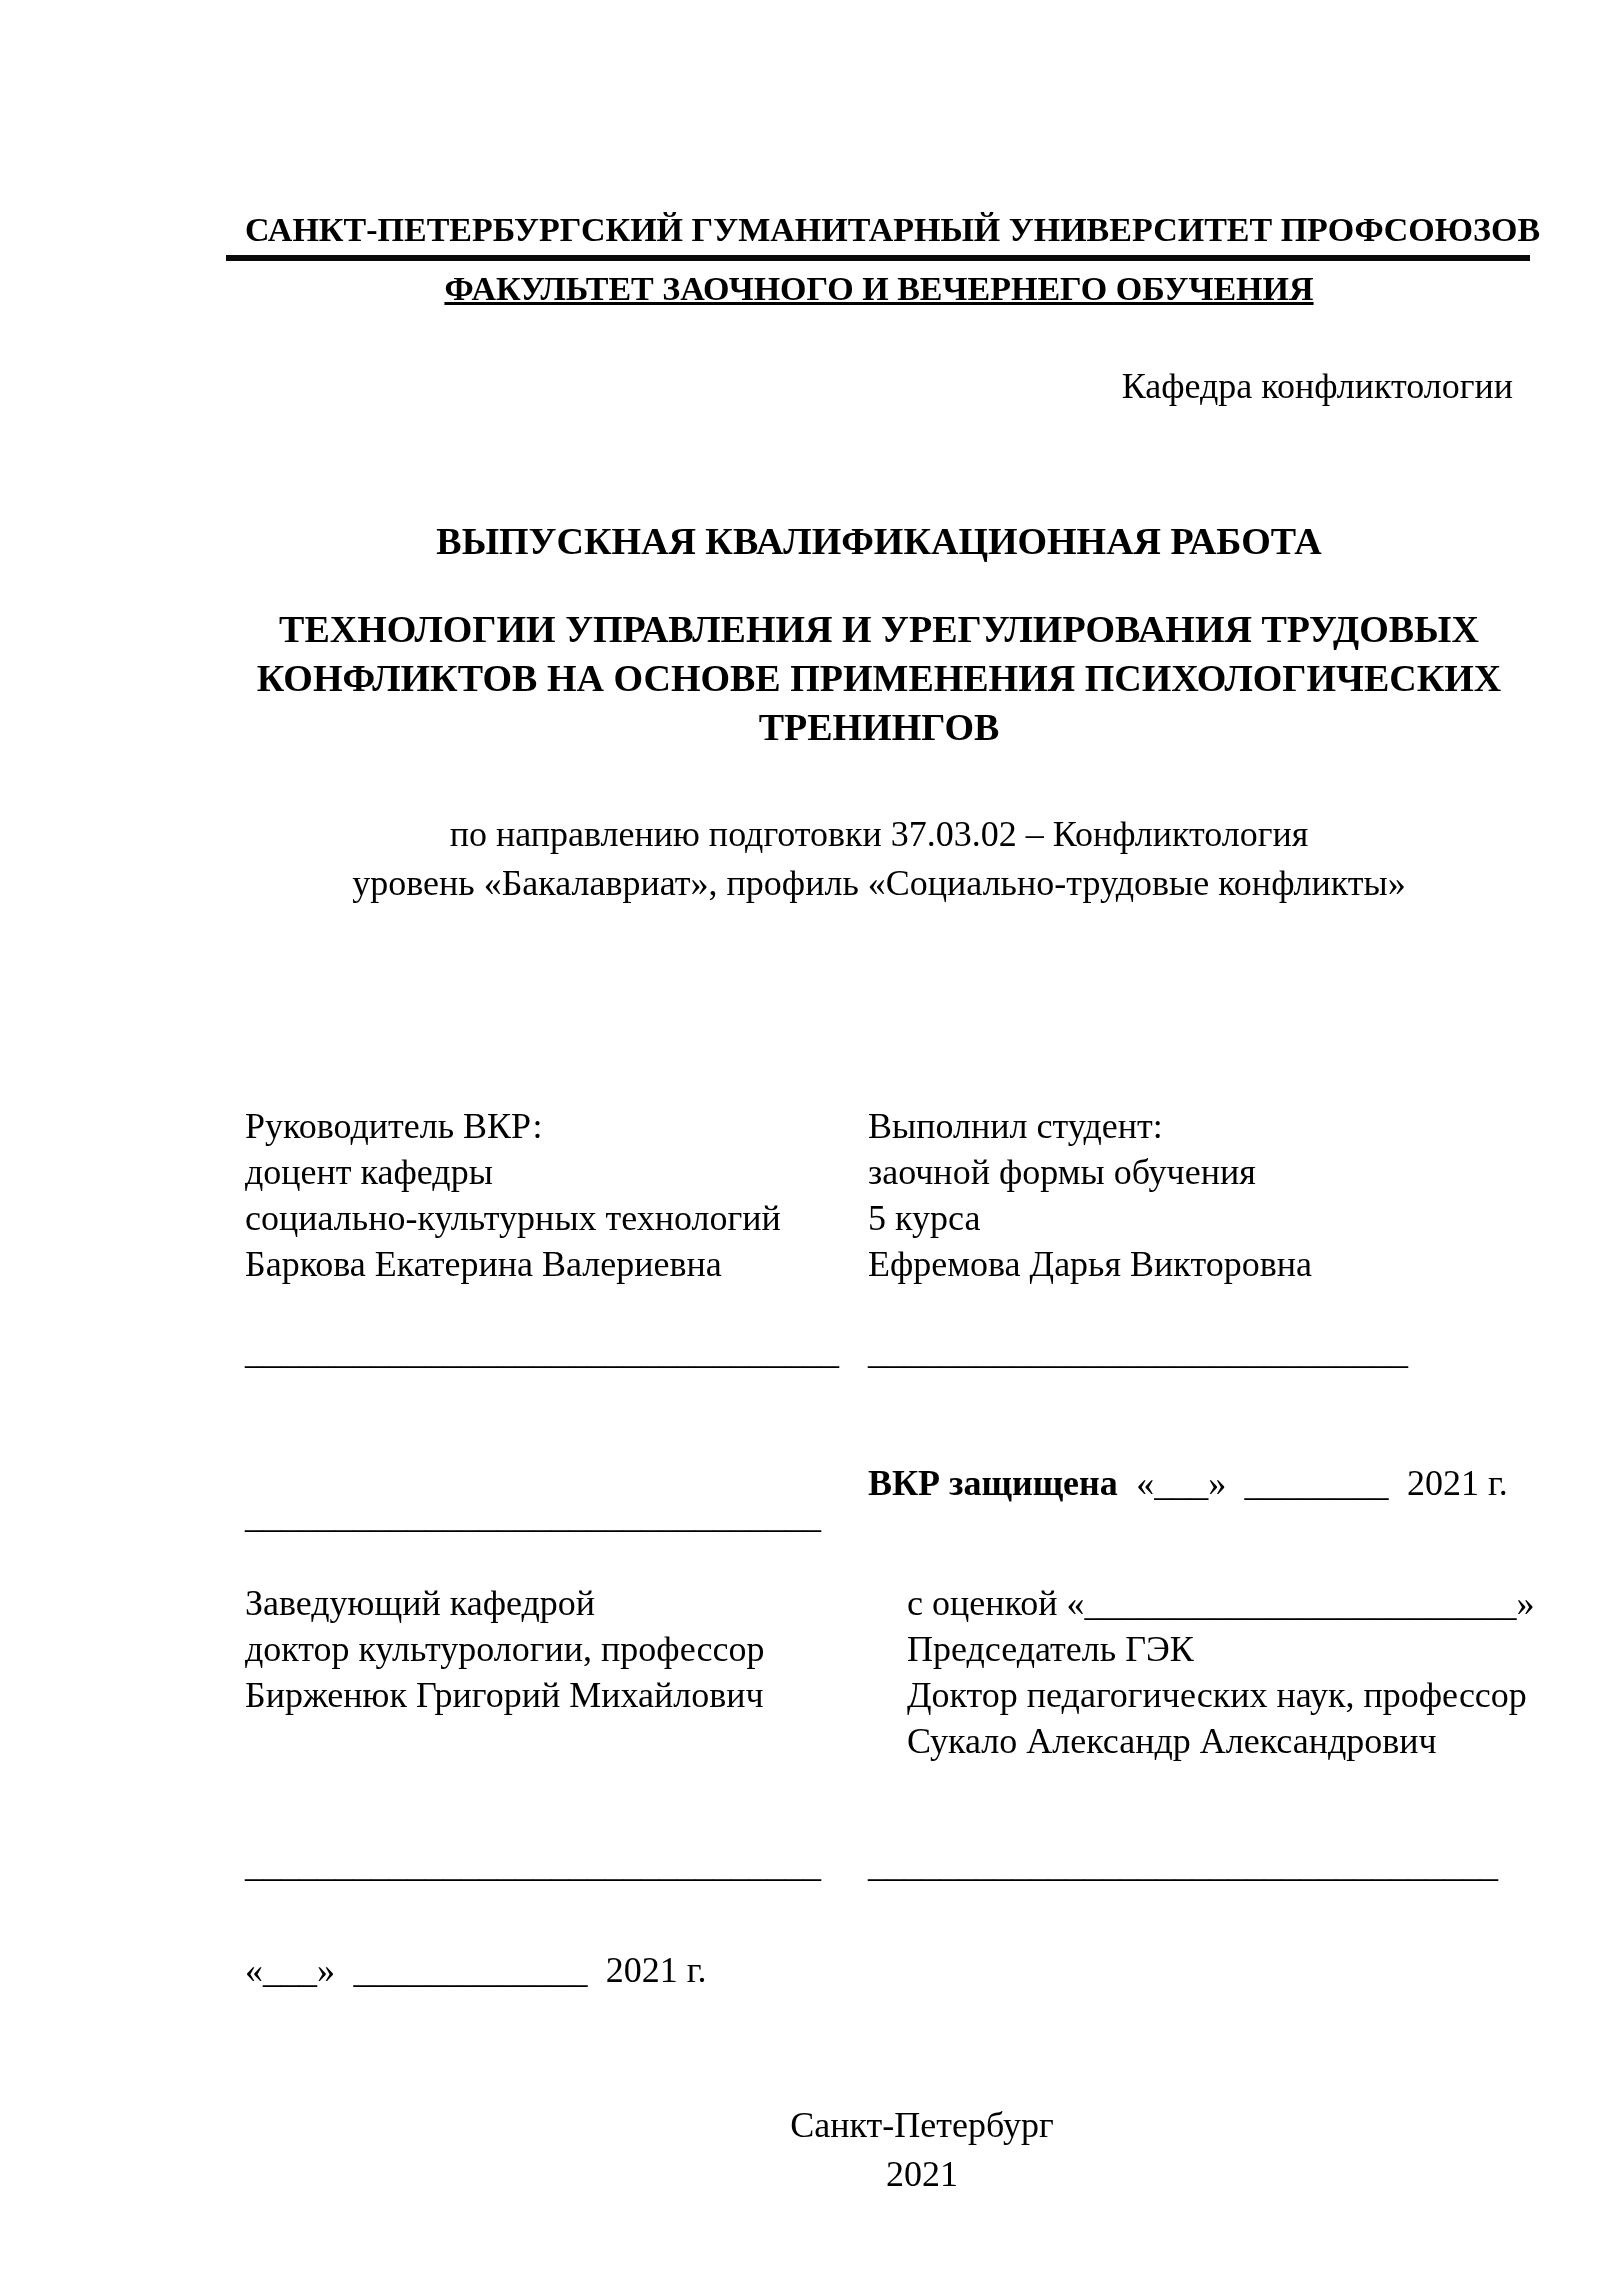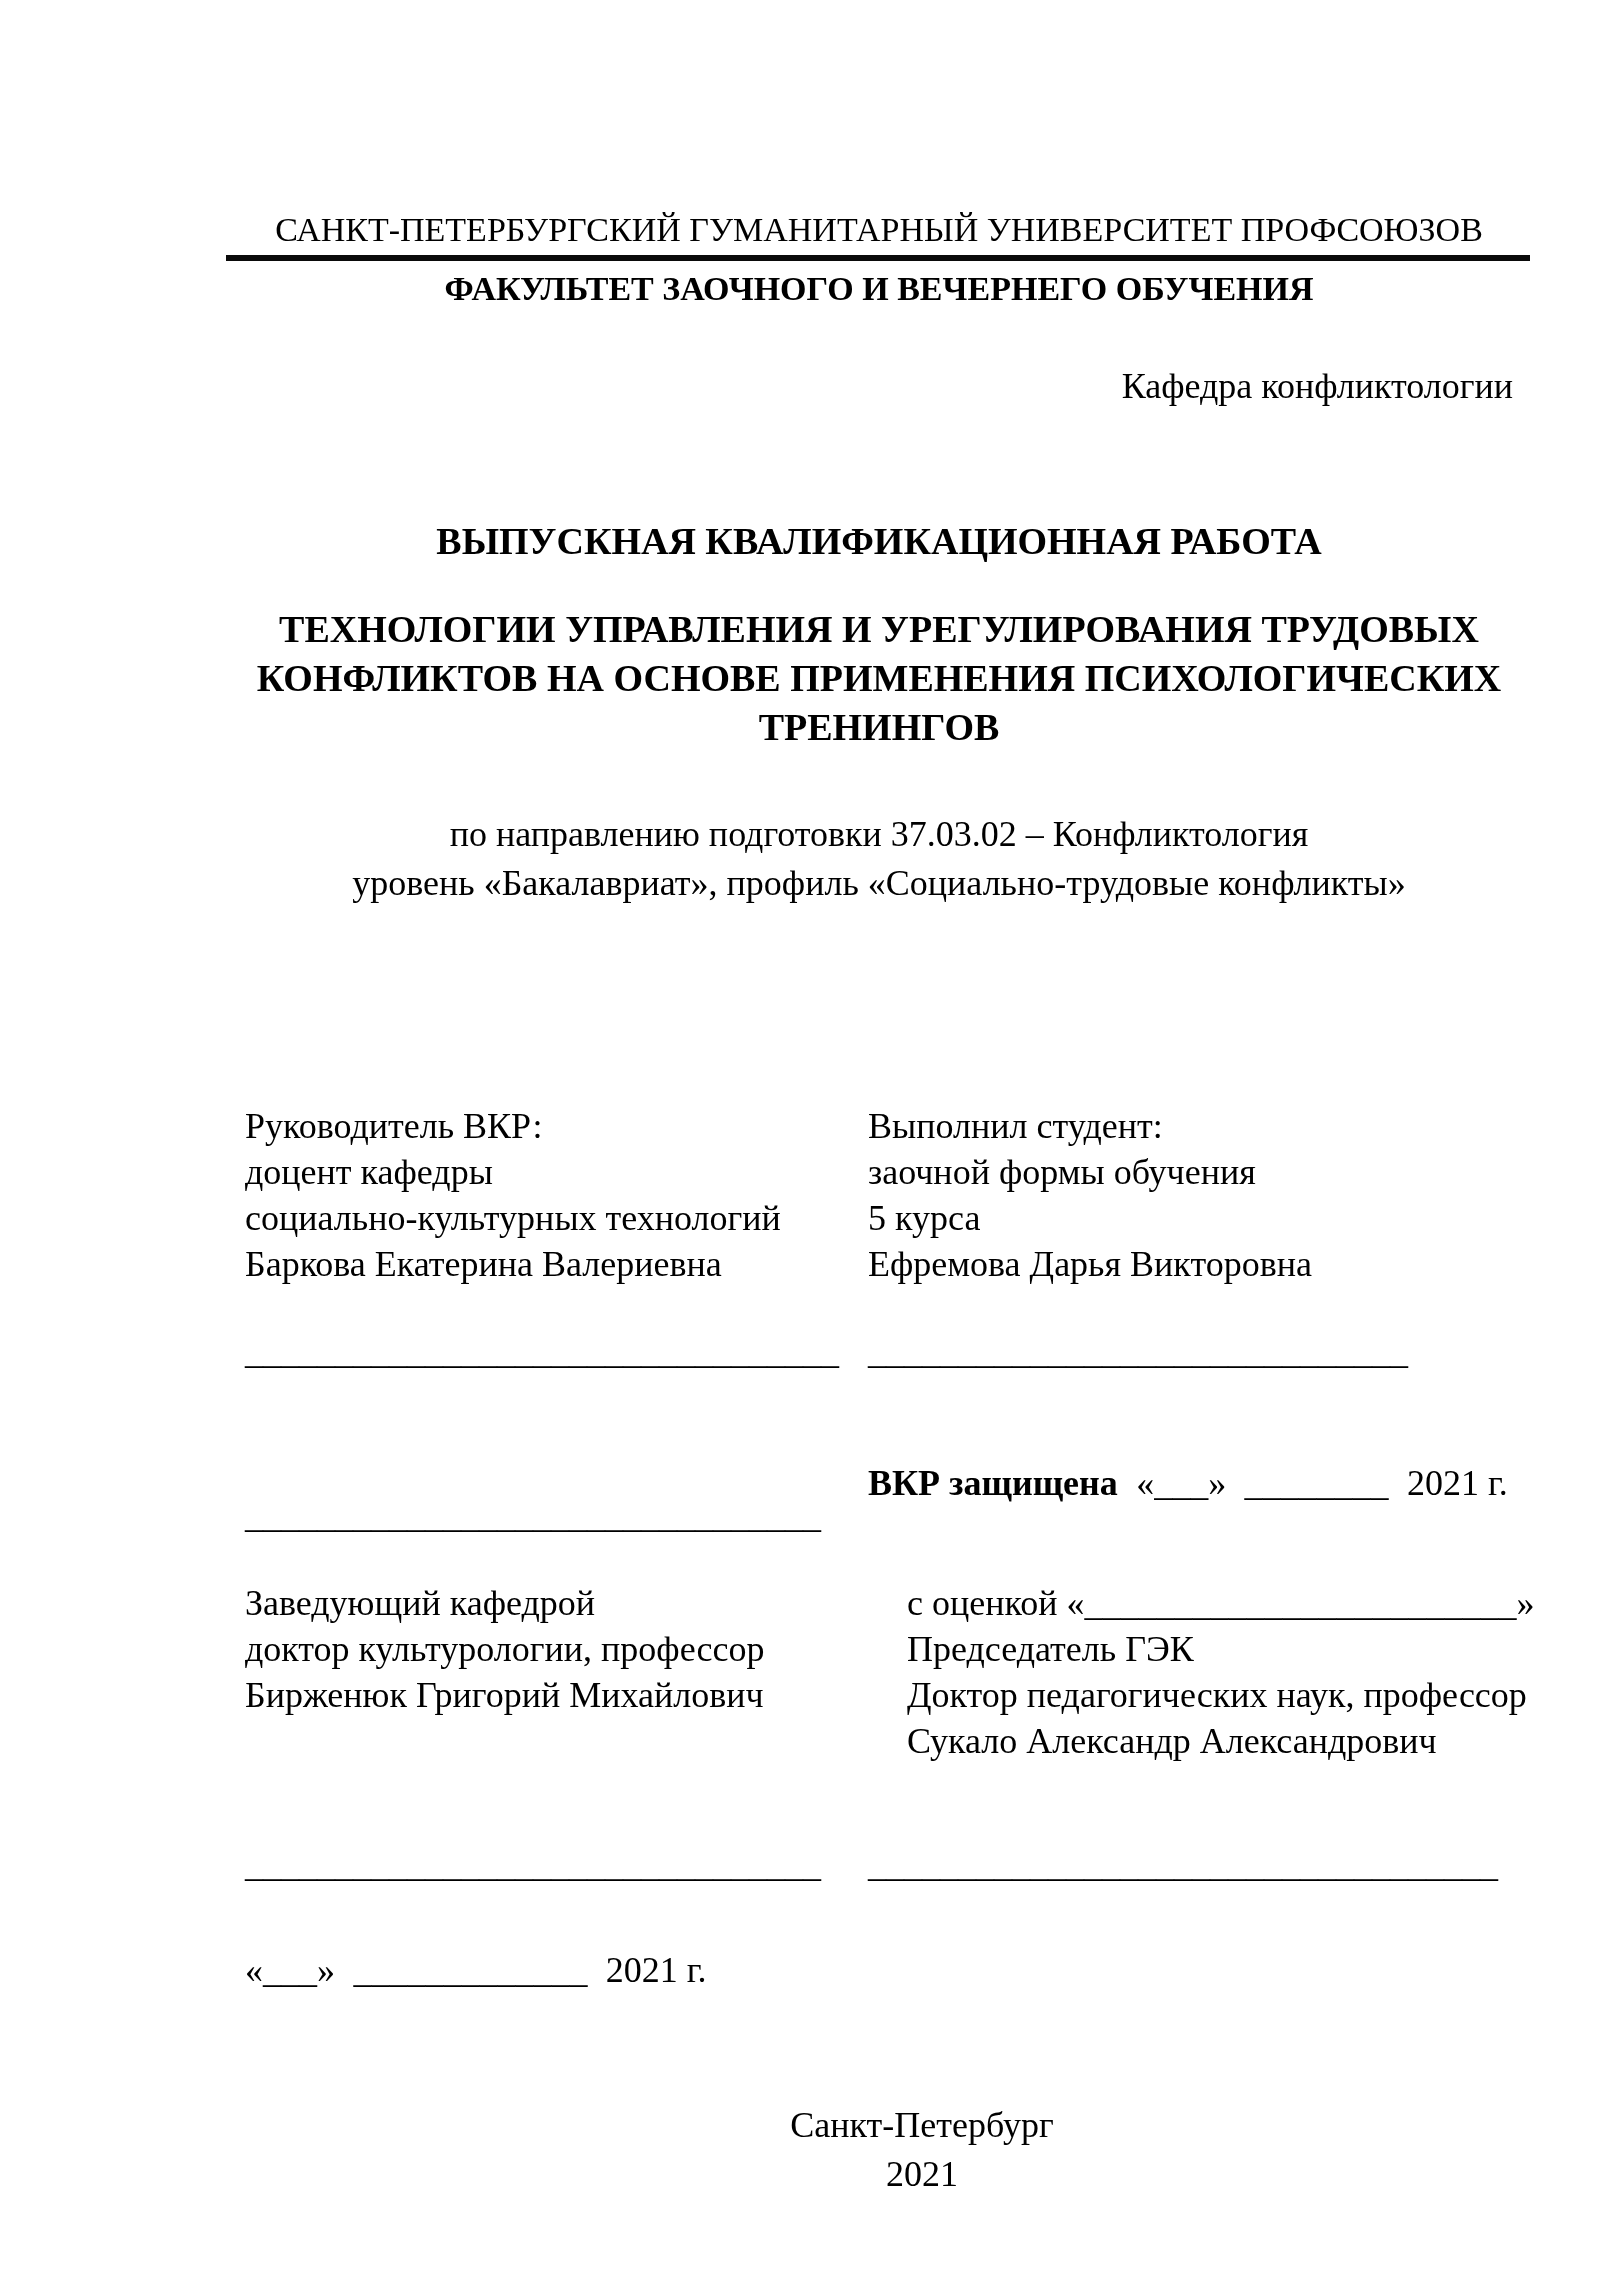--- a/index.html
+++ b/index.html
@@ -11,38 +11,39 @@
     background: #ffffff;
     color: #000000;
     font-family: "Liberation Serif", "DejaVu Serif", serif;
     font-size: 36px;
     padding: 209px 110px 0 245px;
     overflow: hidden;
   }
   .nowrap { white-space: nowrap; }
 
   .univ {
-    font-weight: normal;
+    font-weight: bold;
     font-size: 34px;
     line-height: 41px;
     text-align: center;
     white-space: nowrap;
   }
   .header-rule {
     border-top: 6.3px solid #0a0a0a;
     margin: 4.7px -17.3px 0 -19px;
     height: 0;
   }
   .faculty {
     font-weight: bold;
     font-size: 34px;
     line-height: 41px;
     text-align: center;
     margin-top: 7px;
     white-space: nowrap;
+    text-decoration: underline;
   }
   .dept {
     font-size: 36px;
     line-height: 41px;
     text-align: right;
     margin-top: 57px;
   }
   .work-type {
     font-weight: bold;
     font-size: 38px;

